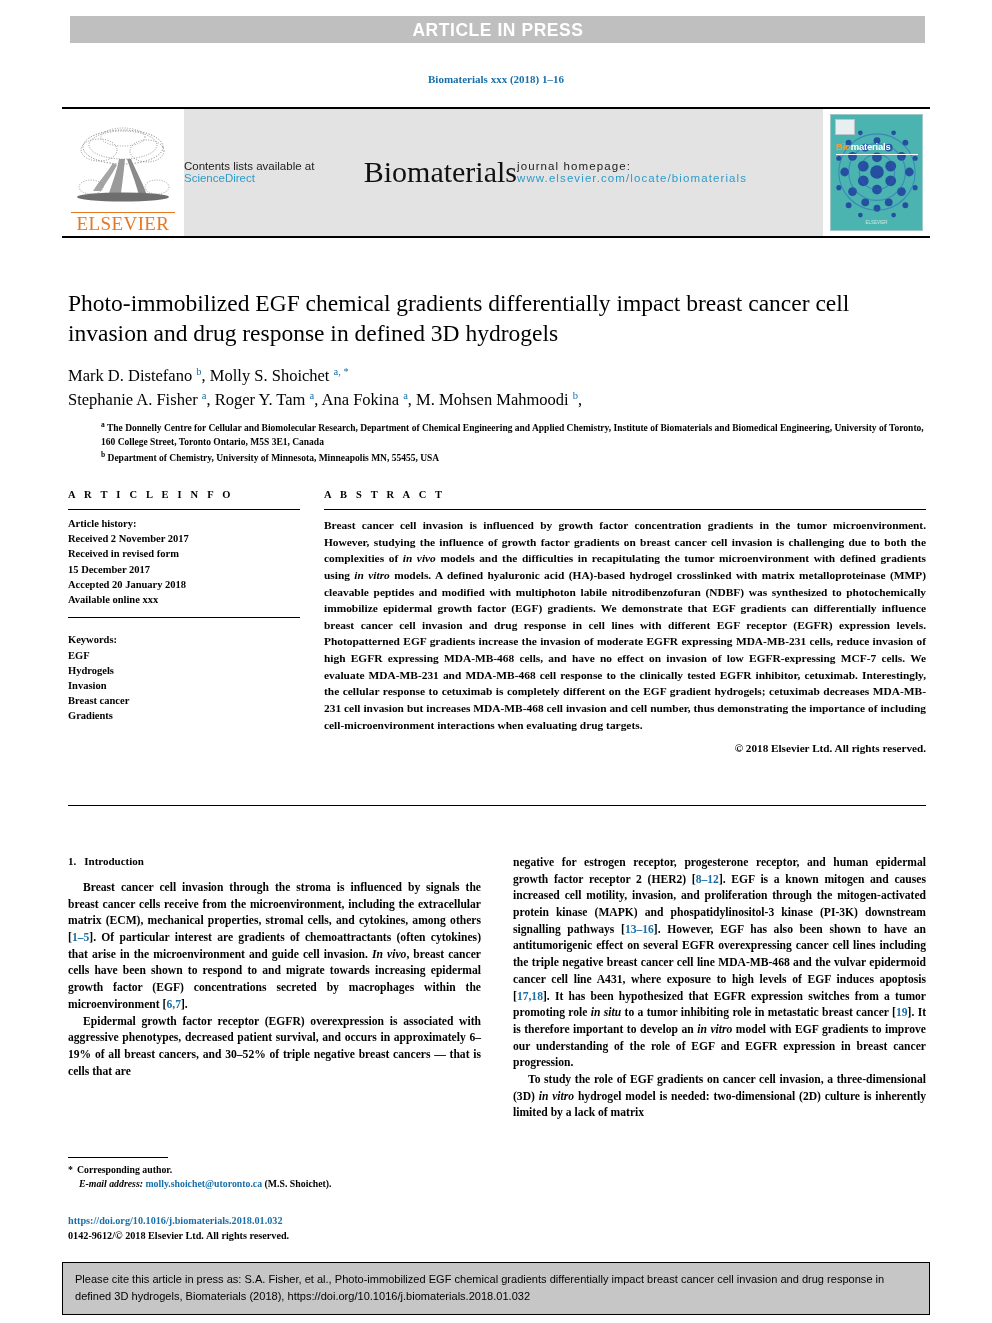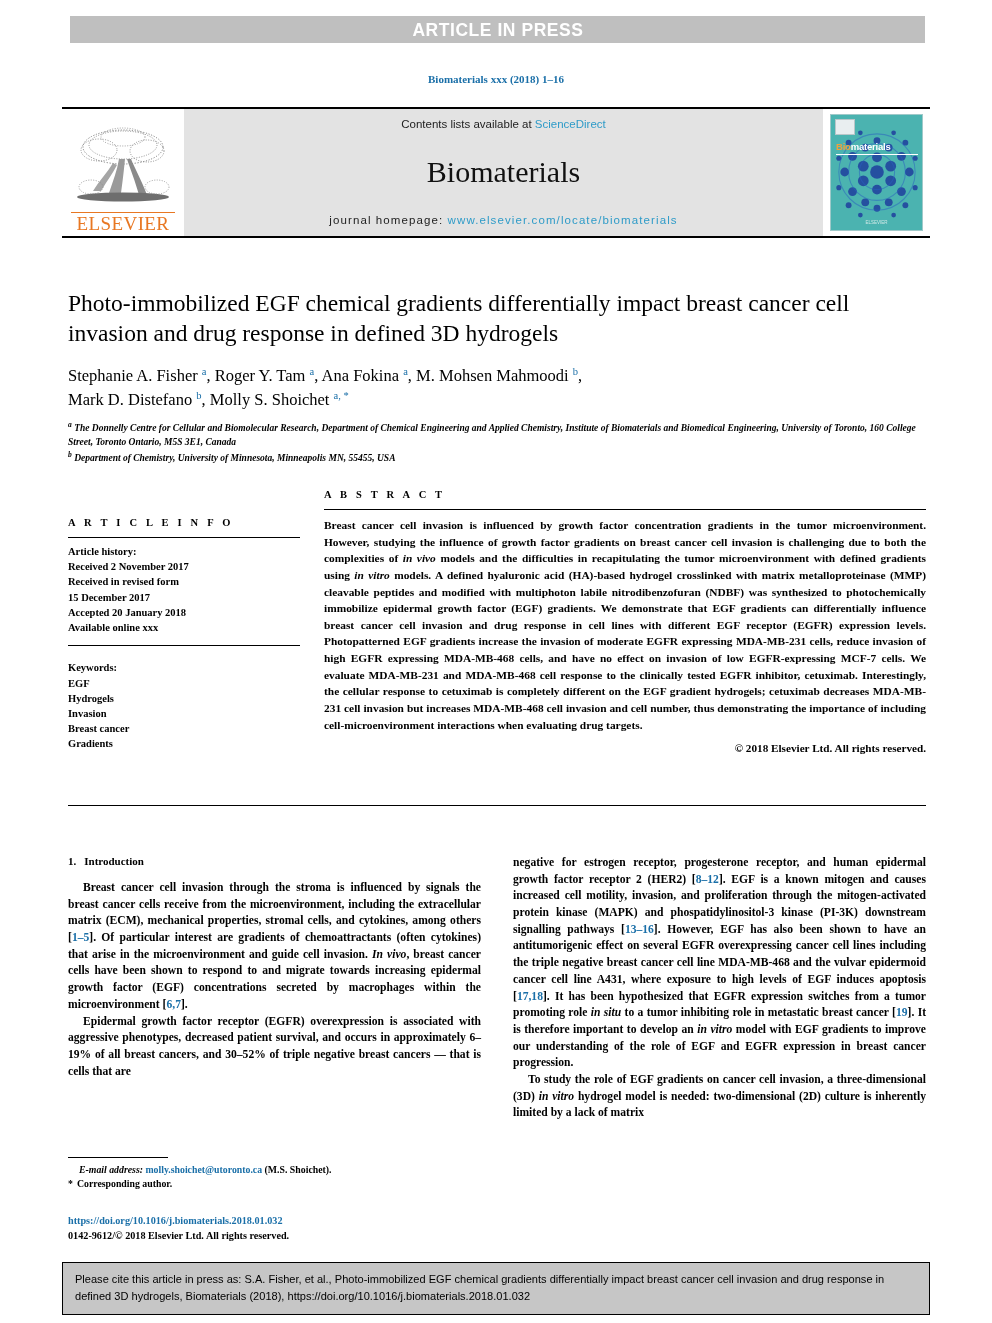--- a/index.html
+++ b/index.html
@@ -90,21 +90,20 @@
     margin-top: 1px;
     border-top: 1.5px solid #e87722;
     padding-top: 1px;
     width: 104px;
     text-align: center;
   }
   .mast-center {
     flex: 1 1 auto;
     background: #e3e3e3;
     display: flex;
-    flex-direction: column;
     justify-content: space-between;
     align-items: center;
     padding: 9px 0 10px 0;
     box-sizing: border-box;
   }
   .contents-line {
     font-family: "Liberation Sans", sans-serif;
     font-size: 11.5px;
     color: #222;
   }
@@ -180,38 +179,38 @@
     margin-top: 16px;
     font-family: "Liberation Serif", serif;
     font-size: 16.5px;
     line-height: 1.42;
     color: #000;
   }
   .authors sup { color: #1a6fa8; font-size: 10.5px; vertical-align: super; }
   .affils {
     margin-top: 9px;
     font-family: "Liberation Serif", serif;
-    font-style: italic;
     font-size: 9.5px;
     line-height: 1.45;
     color: #000;
     font-weight: bold;
+    margin-left: 33px;
   }
   .affils sup { font-size: 7.5px; }
 
   
   .info-abstract {
     position: absolute;
     left: 68px;
     top: 489px;
     width: 858px;
     display: flex;
     gap: 24px;
   }
-  .col-info { width: 232px; flex: 0 0 232px; margin-top: 28px; }
+  .col-info { width: 232px; flex: 0 0 232px; }
   .col-abstract { flex: 1 1 auto; }
   .sec-label {
     font-family: "Liberation Serif", serif;
     font-weight: bold;
     font-size: 10.5px;
     letter-spacing: 3.2px;
     margin-bottom: 9px;
   }
   .rule-thick { border-top: 1.6px solid #000; }
   .info-body {
@@ -417,22 +416,22 @@
         </div>
         <div class="cover-rule"></div>
         <div class="cover-bottom">ELSEVIER</div>
       </div>
     </div>
   </div>
 
   <div class="title-block">
     <h1 class="paper-title">Photo-immobilized EGF chemical gradients differentially impact breast cancer cell invasion and drug response in defined 3D hydrogels</h1>
     <div class="authors">
+      <div>Mark D. Distefano <sup>b</sup>, Molly S. Shoichet <sup>a, *</sup></div>
       <div>Stephanie A. Fisher <sup>a</sup>, Roger Y. Tam <sup>a</sup>, Ana Fokina <sup>a</sup>, M. Mohsen Mahmoodi <sup>b</sup>,</div>
-      <div>Mark D. Distefano <sup>b</sup>, Molly S. Shoichet <sup>a, *</sup></div>
     </div>
     <div class="affils">
       <div><sup>a</sup> The Donnelly Centre for Cellular and Biomolecular Research, Department of Chemical Engineering and Applied Chemistry, Institute of Biomaterials and Biomedical Engineering, University of Toronto, 160 College Street, Toronto Ontario, M5S 3E1, Canada</div>
       <div><sup>b</sup> Department of Chemistry, University of Minnesota, Minneapolis MN, 55455, USA</div>
     </div>
   </div>
 
   <div class="info-abstract">
     <div class="col-info">
       <div class="sec-label">A R T I C L E  I N F O</div>
@@ -476,28 +475,28 @@
       <p class="ptext">Epidermal growth factor receptor (EGFR) overexpression is associated with aggressive phenotypes, decreased patient survival, and occurs in approximately 6–19% of all breast cancers, and 30–52% of triple negative breast cancers — that is cells that are</p>
     </div>
     <div class="bcol">
       <p class="ptext noind">negative for estrogen receptor, progesterone receptor, and human epidermal growth factor receptor 2 (HER2) [<span class="cite">8–12</span>]. EGF is a known mitogen and causes increased cell motility, invasion, and proliferation through the mitogen-activated protein kinase (MAPK) and phospatidylinositol-3 kinase (PI-3K) downstream signalling pathways [<span class="cite">13–16</span>]. However, EGF has also been shown to have an antitumorigenic effect on several EGFR overexpressing cancer cell lines including the triple negative breast cancer cell line MDA-MB-468 and the vulvar epidermoid cancer cell line A431, where exposure to high levels of EGF induces apoptosis [<span class="cite">17,18</span>]. It has been hypothesized that EGFR expression switches from a tumor promoting role <i>in situ</i> to a tumor inhibiting role in metastatic breast cancer [<span class="cite">19</span>]. It is therefore important to develop an <i>in vitro</i> model with EGF gradients to improve our understanding of the role of EGF and EGFR expression in breast cancer progression.</p>
       <p class="ptext">To study the role of EGF gradients on cancer cell invasion, a three-dimensional (3D) <i>in vitro</i> hydrogel model is needed: two-dimensional (2D) culture is inherently limited by a lack of matrix</p>
     </div>
   </div>
 
   <div class="footnotes">
     <div class="fn-rule"></div>
+    <div class="fn-line">
+      <span class="star">*</span><span>Corresponding author.</span>
+    </div>
     <div class="fn-line fn-indent">
       <span class="ital">E-mail address:</span>
       <span class="link">molly.shoichet@utoronto.ca</span>
       <span>(M.S. Shoichet).</span>
     </div>
-    <div class="fn-line">
-      <span class="star">*</span><span>Corresponding author.</span>
-    </div>
   </div>
 
   <div class="doi-block">
     <div class="doi">https://doi.org/10.1016/j.biomaterials.2018.01.032</div>
     <div>0142-9612/© 2018 Elsevier Ltd. All rights reserved.</div>
   </div>
 
   <div class="cite-box">
     <p>Please cite this article in press as: S.A. Fisher, et al., Photo-immobilized EGF chemical gradients differentially impact breast cancer cell invasion and drug response in defined 3D hydrogels, Biomaterials (2018), https://doi.org/10.1016/j.biomaterials.2018.01.032</p>
   </div>

